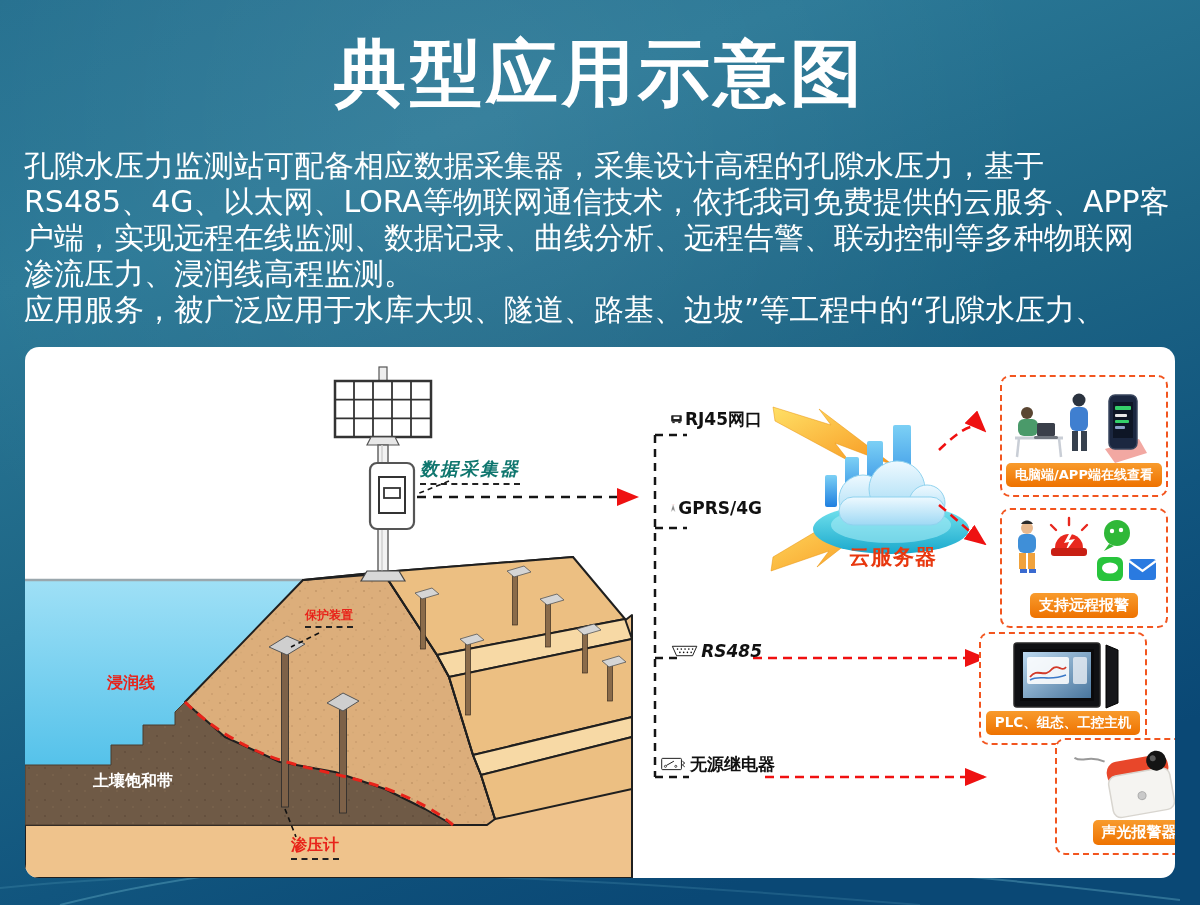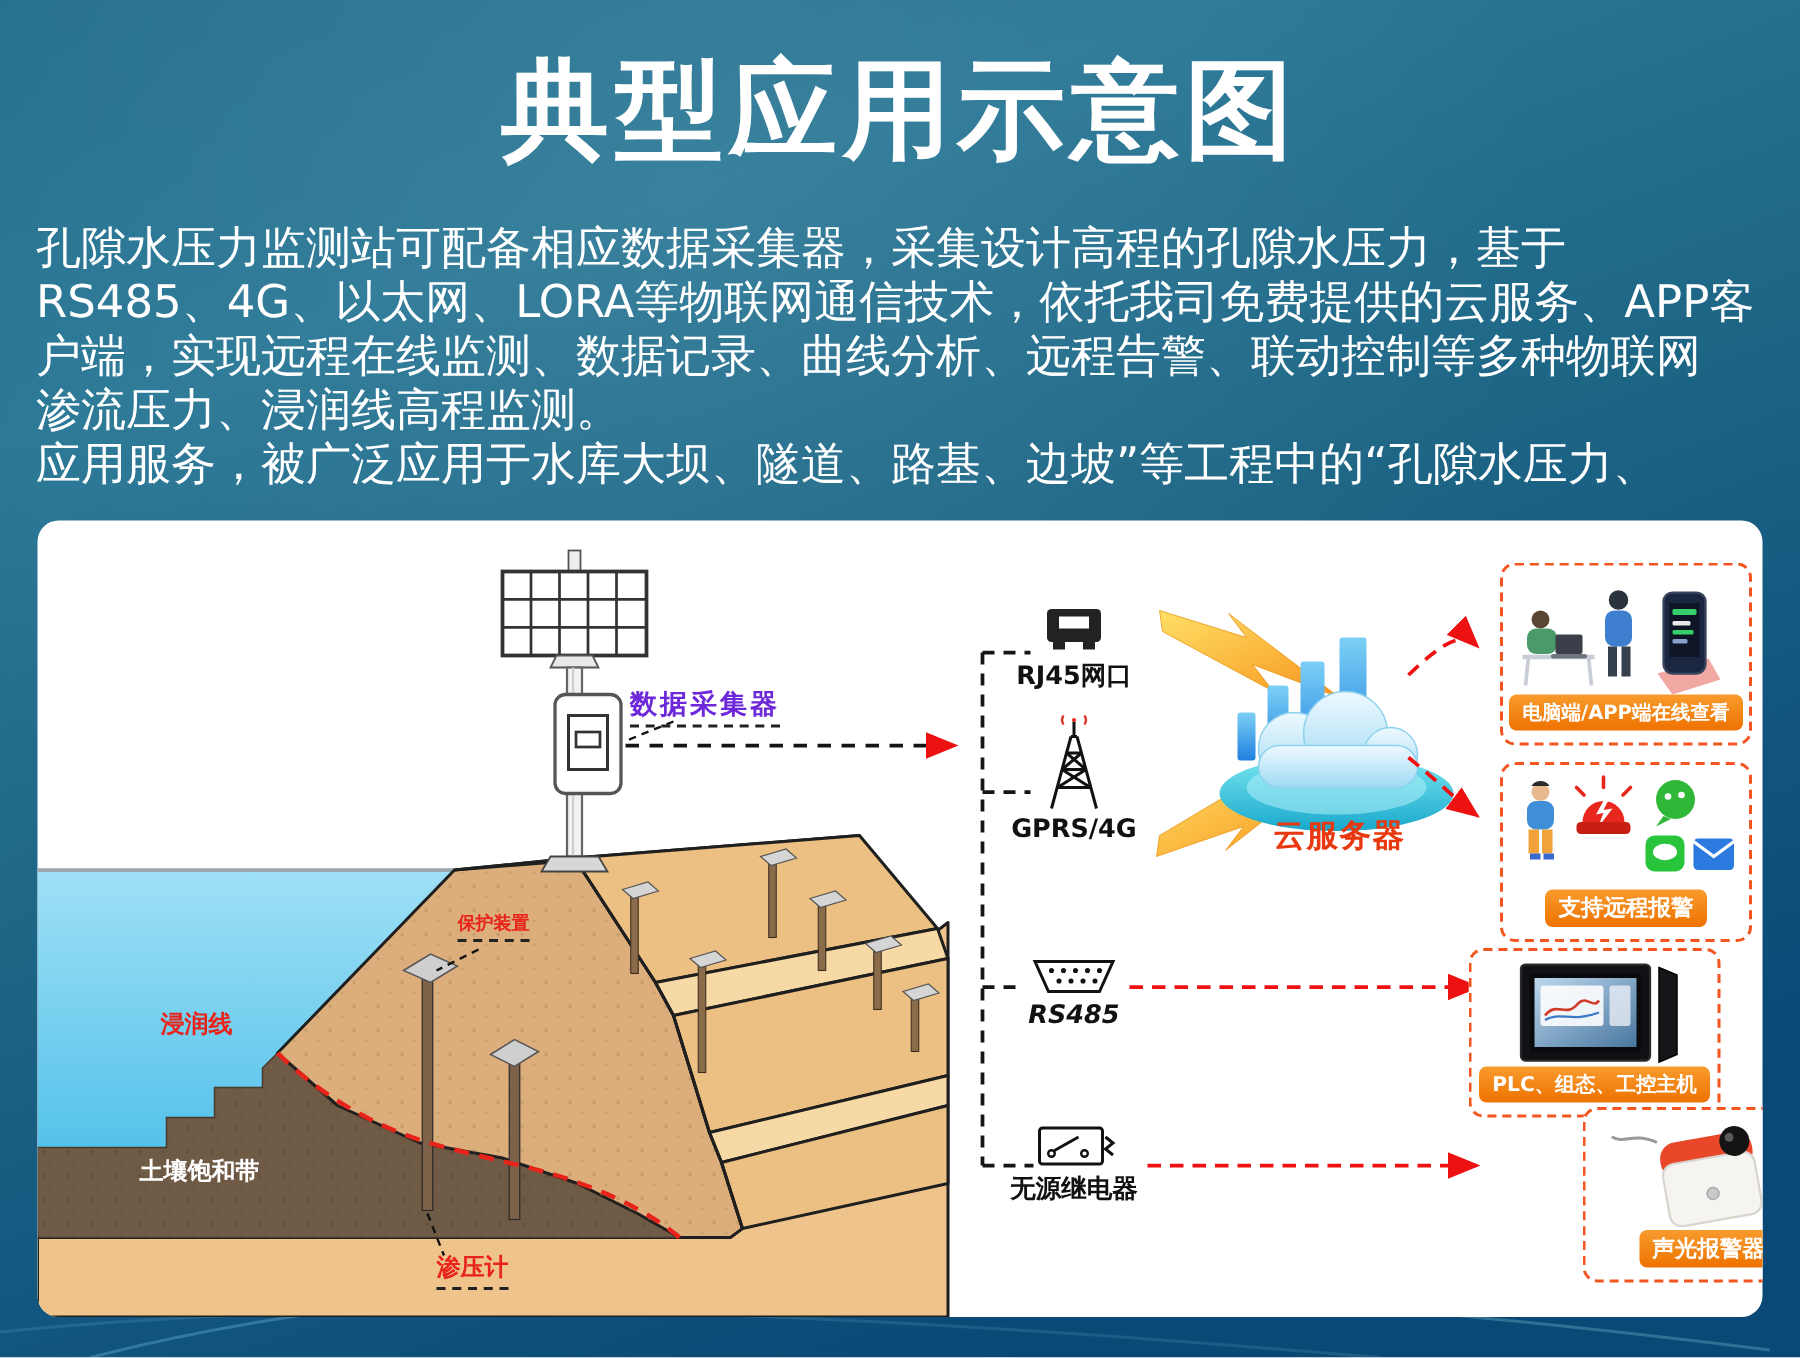--- a/index.html
+++ b/index.html
@@ -12,25 +12,25 @@
     color:#ffffff;font-size:72px;font-weight:800;letter-spacing:4px;}
   .desc{position:absolute;left:24px;top:148px;width:1160px;color:#ffffff;
     font-size:30px;line-height:36px;font-weight:500;}
   .desc div{white-space:nowrap;}
   .panel{position:absolute;left:25px;top:347px;width:1150px;height:531px;
     background:#ffffff;border-radius:14px;overflow:hidden;}
   svg{display:block;}
   .scene{position:absolute;left:0;top:0;z-index:1;}
   .links{position:absolute;left:0;top:0;z-index:2;pointer-events:none;}
   .lbl{position:absolute;z-index:3;font-weight:bold;white-space:nowrap;}
-  .lbl.black{color:#6d28d9;}
+  .lbl.black{color:#0f766e;font-style:italic;}
   .lbl.red{color:#e8231a;}
   .lbl.white{color:#fff;}
   .dashu{border-bottom:2px dashed #222;padding-bottom:2px;}
-  .iface{position:absolute;z-index:3;display:flex;flex-direction:column;align-items:center;gap:2px;}
+  .iface{position:absolute;z-index:3;display:flex;align-items:center;gap:2px;}
   .iface .tag{font-size:17px;font-weight:bold;color:#111;white-space:nowrap;}
   .cloud-tag{position:absolute;z-index:3;width:160px;text-align:center;
     color:#e8380f;font-size:21px;font-weight:bold;letter-spacing:1px;}
   .target{position:absolute;z-index:3;box-sizing:border-box;background:#fff;
     border:2px dashed #f2551f;border-radius:10px;
     display:flex;flex-direction:column;align-items:center;justify-content:flex-end;
     padding:6px 4px 8px 4px;}
   .target svg{flex:0 0 auto;}
   .bar{display:inline-block;background:linear-gradient(180deg,#f89b2d,#ee7200);
     color:#fff;font-weight:bold;border-radius:5px;padding:3px 9px;white-space:nowrap;}

